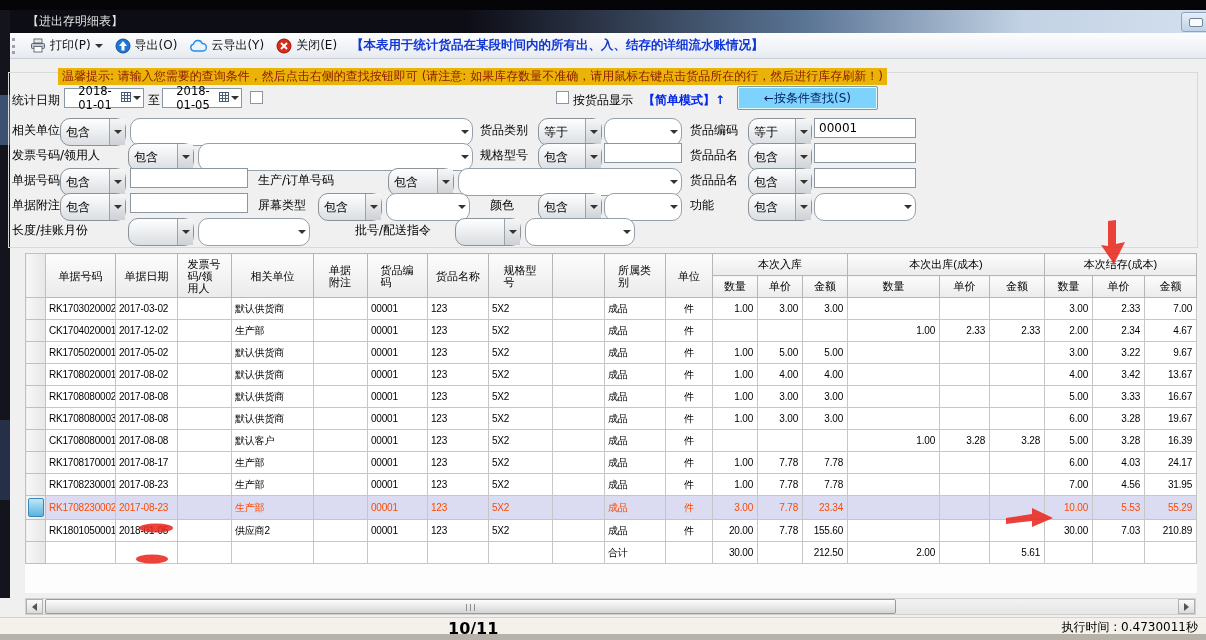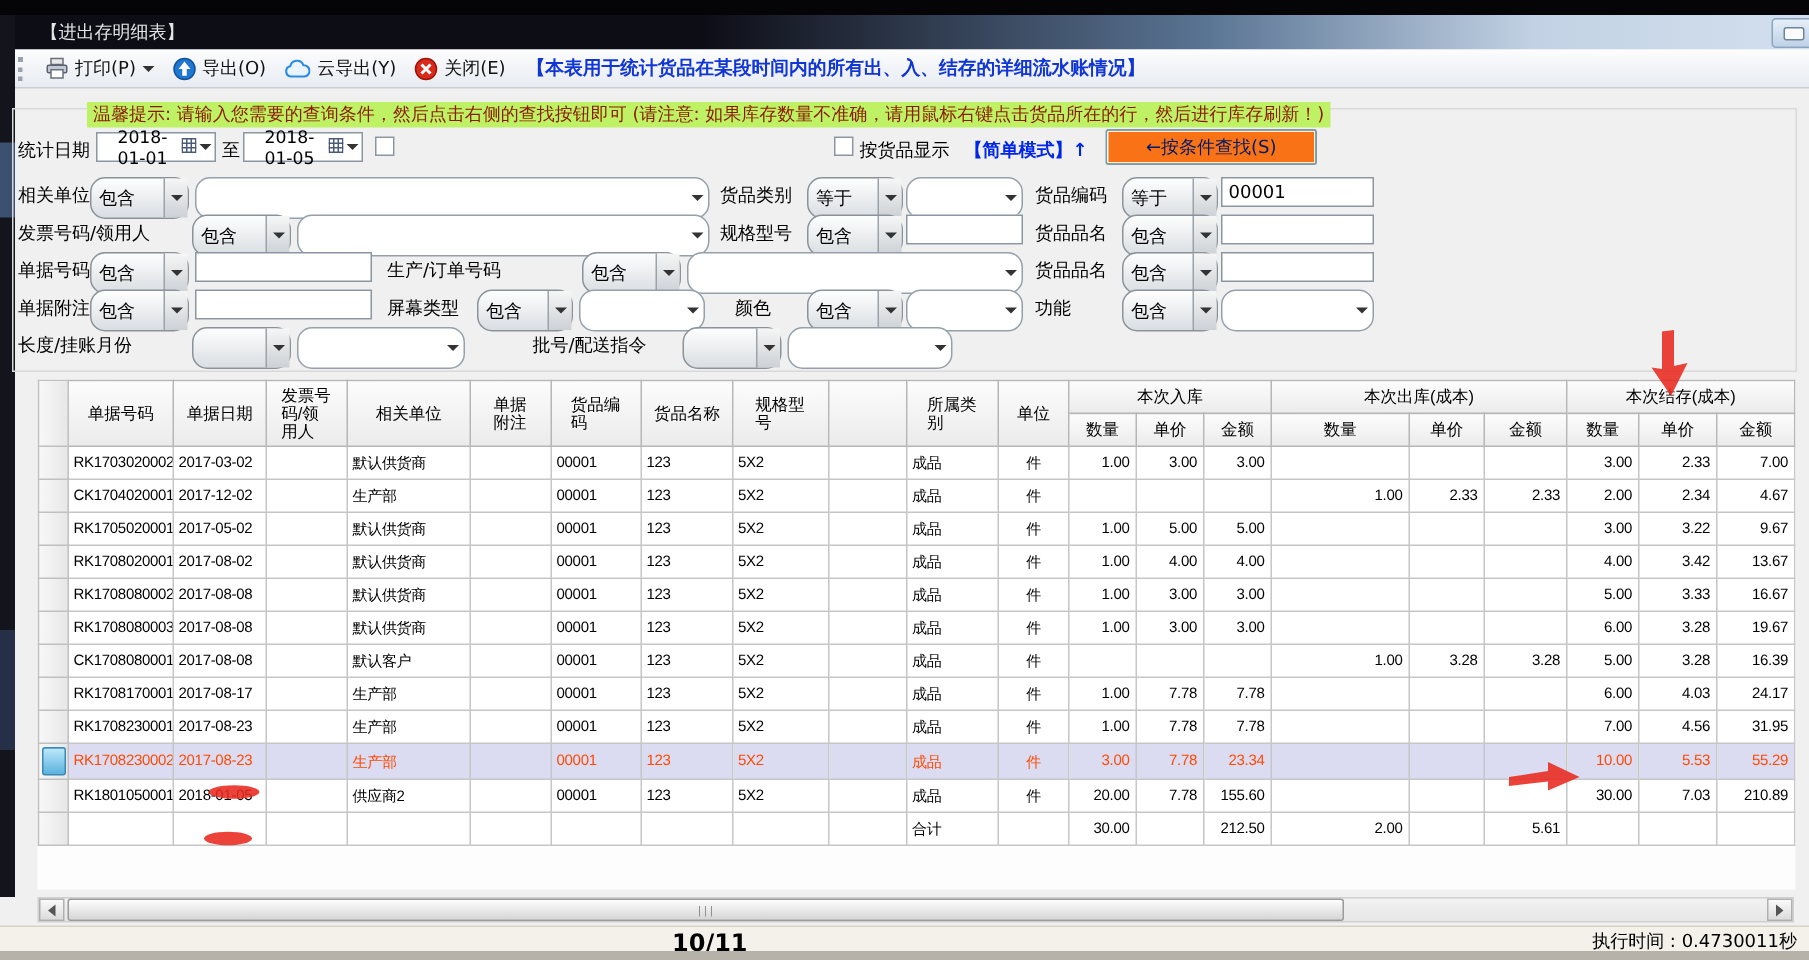--- a/index.html
+++ b/index.html
@@ -22,39 +22,39 @@
   #toolbar{position:absolute;left:10px;top:33px;width:1196px;height:25px;
     background:linear-gradient(#fdfdfe,#e7ebf1);border-bottom:1px solid #c9cdd5;display:flex;align-items:center;}
   .tb-handle{width:3px;height:16px;border-left:3px dotted #9aa2ae;margin:0 6px 0 2px;}
   .tb-item{display:flex;align-items:center;gap:4px;padding:0 6px;font-size:12px;color:#111;height:22px;}
   .tb-item svg{display:block;}
   .tri{width:0;height:0;border:4px solid transparent;border-top:4px solid #333;margin-top:4px;}
   #tb-desc{font-size:12.5px;font-weight:bold;color:#1136d6;margin-left:8px;white-space:nowrap;}
 
   
   #groupbox{position:absolute;left:8px;top:72px;width:1188px;height:174px;border:1px solid #d9d9d9;}
-  #tip{position:absolute;left:58px;top:68px;font-size:12px;color:#8b1a00;background:#bef264;padding:0 4px;white-space:nowrap;}
+  #tip{position:absolute;left:58px;top:68px;font-size:12px;color:#8b1a00;background:#eab308;padding:0 4px;white-space:nowrap;}
   .lbl{position:absolute;font-size:12px;color:#000;white-space:nowrap;}
   .op,.wcmb{position:absolute;height:28px;box-sizing:border-box;border:1px solid #8a929a;border-radius:10px;
     background:linear-gradient(#fefefe,#dadee2);display:flex;align-items:center;font-size:12px;}
   .op .opv{flex:1;padding-left:5px;}
   .dbtn{width:15px;height:100%;border-left:1px solid #9aa2aa;background:linear-gradient(#f6f6f6,#cdd1d5);
     display:flex;align-items:center;justify-content:center;}
   .wcmb{background:#fff;border:1px solid #95a0ab;}
   .wcmb .opv{flex:1;padding-left:4px;}
   .wcmb .dbtn{background:none;border-left:none;}
   .tin{position:absolute;height:20px;box-sizing:border-box;background:#fff;border:1px solid #8a96a2;font-size:12px;
     line-height:18px;padding:0 4px;}
   .cb{position:absolute;width:13px;height:13px;box-sizing:border-box;background:#fff;border:1px solid #8a96a2;}
   .dtp{position:absolute;height:20px;box-sizing:border-box;background:#fff;border:1px solid #8a96a2;display:flex;
     align-items:center;font-size:11.5px;padding-left:4px;}
   .dtp .dv{flex:1;text-align:center;}
   #blue-mode{position:absolute;font-size:12px;font-weight:bold;color:#0026e8;}
   #search-btn{position:absolute;left:737px;top:86px;width:141px;height:24px;box-sizing:border-box;
-    background:#f97316;border:1px solid #7a9aa6;border-radius:2px;box-shadow:inset 0 0 0 1px #e2fafd;
+    background:#7dd3fc;border:1px solid #7a9aa6;border-radius:2px;box-shadow:inset 0 0 0 1px #e2fafd;
     font-size:12px;color:#001a66;display:flex;align-items:center;justify-content:center;}
 
   
   #table-wrap{position:absolute;left:25px;top:253px;width:1172px;height:340px;background:#fdfdfd;overflow:hidden;}
   #grid{border-collapse:collapse;table-layout:fixed;width:1172px;font-family:"Liberation Sans",sans-serif;}
   #grid th,#grid td{box-sizing:border-box;border:1px solid #c6c6c6;height:22px;overflow:hidden;}
   #grid thead th{background:linear-gradient(#fcfcfc,#ebebeb);border-color:#b6b6b6;font-weight:normal;
     text-align:center;font-size:11px;padding:0 2px;white-space:normal;}
   .hw{display:inline-block;word-break:break-all;line-height:12px;text-align:left;vertical-align:middle;}
   #grid td{font-size:10px;letter-spacing:-0.2px;padding:0 3px;white-space:nowrap;background:#fff;color:#000;}

